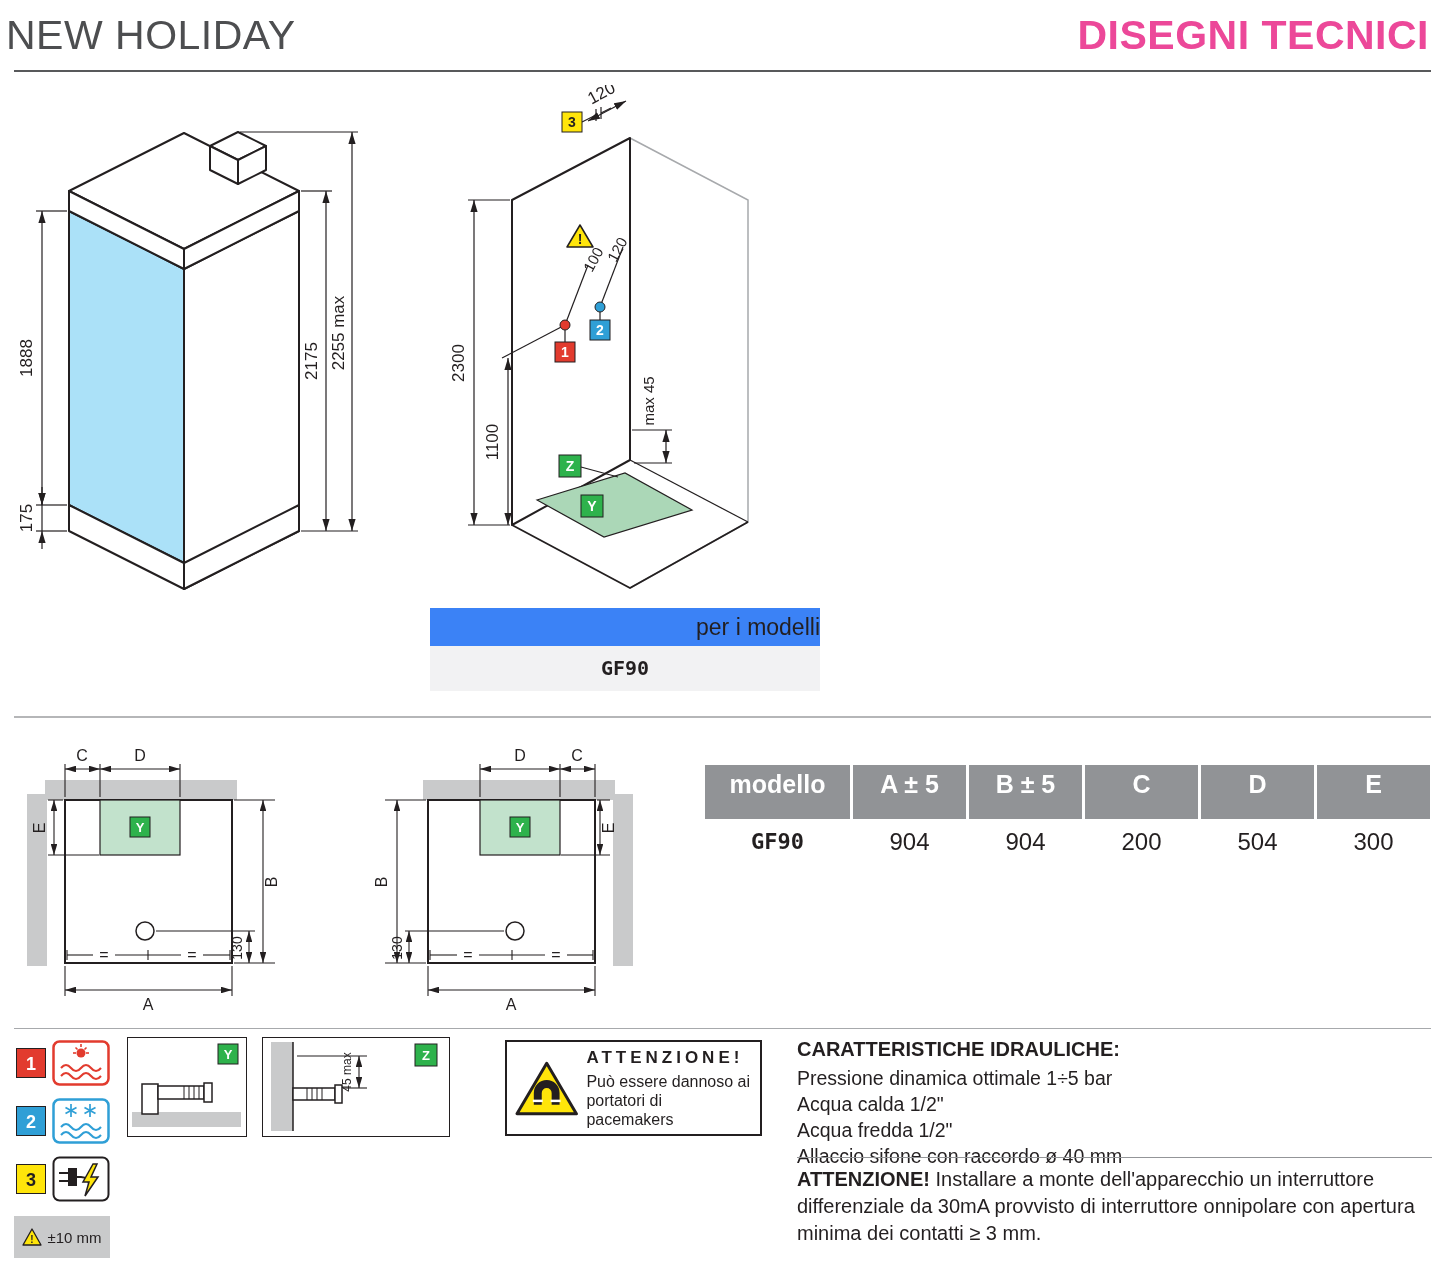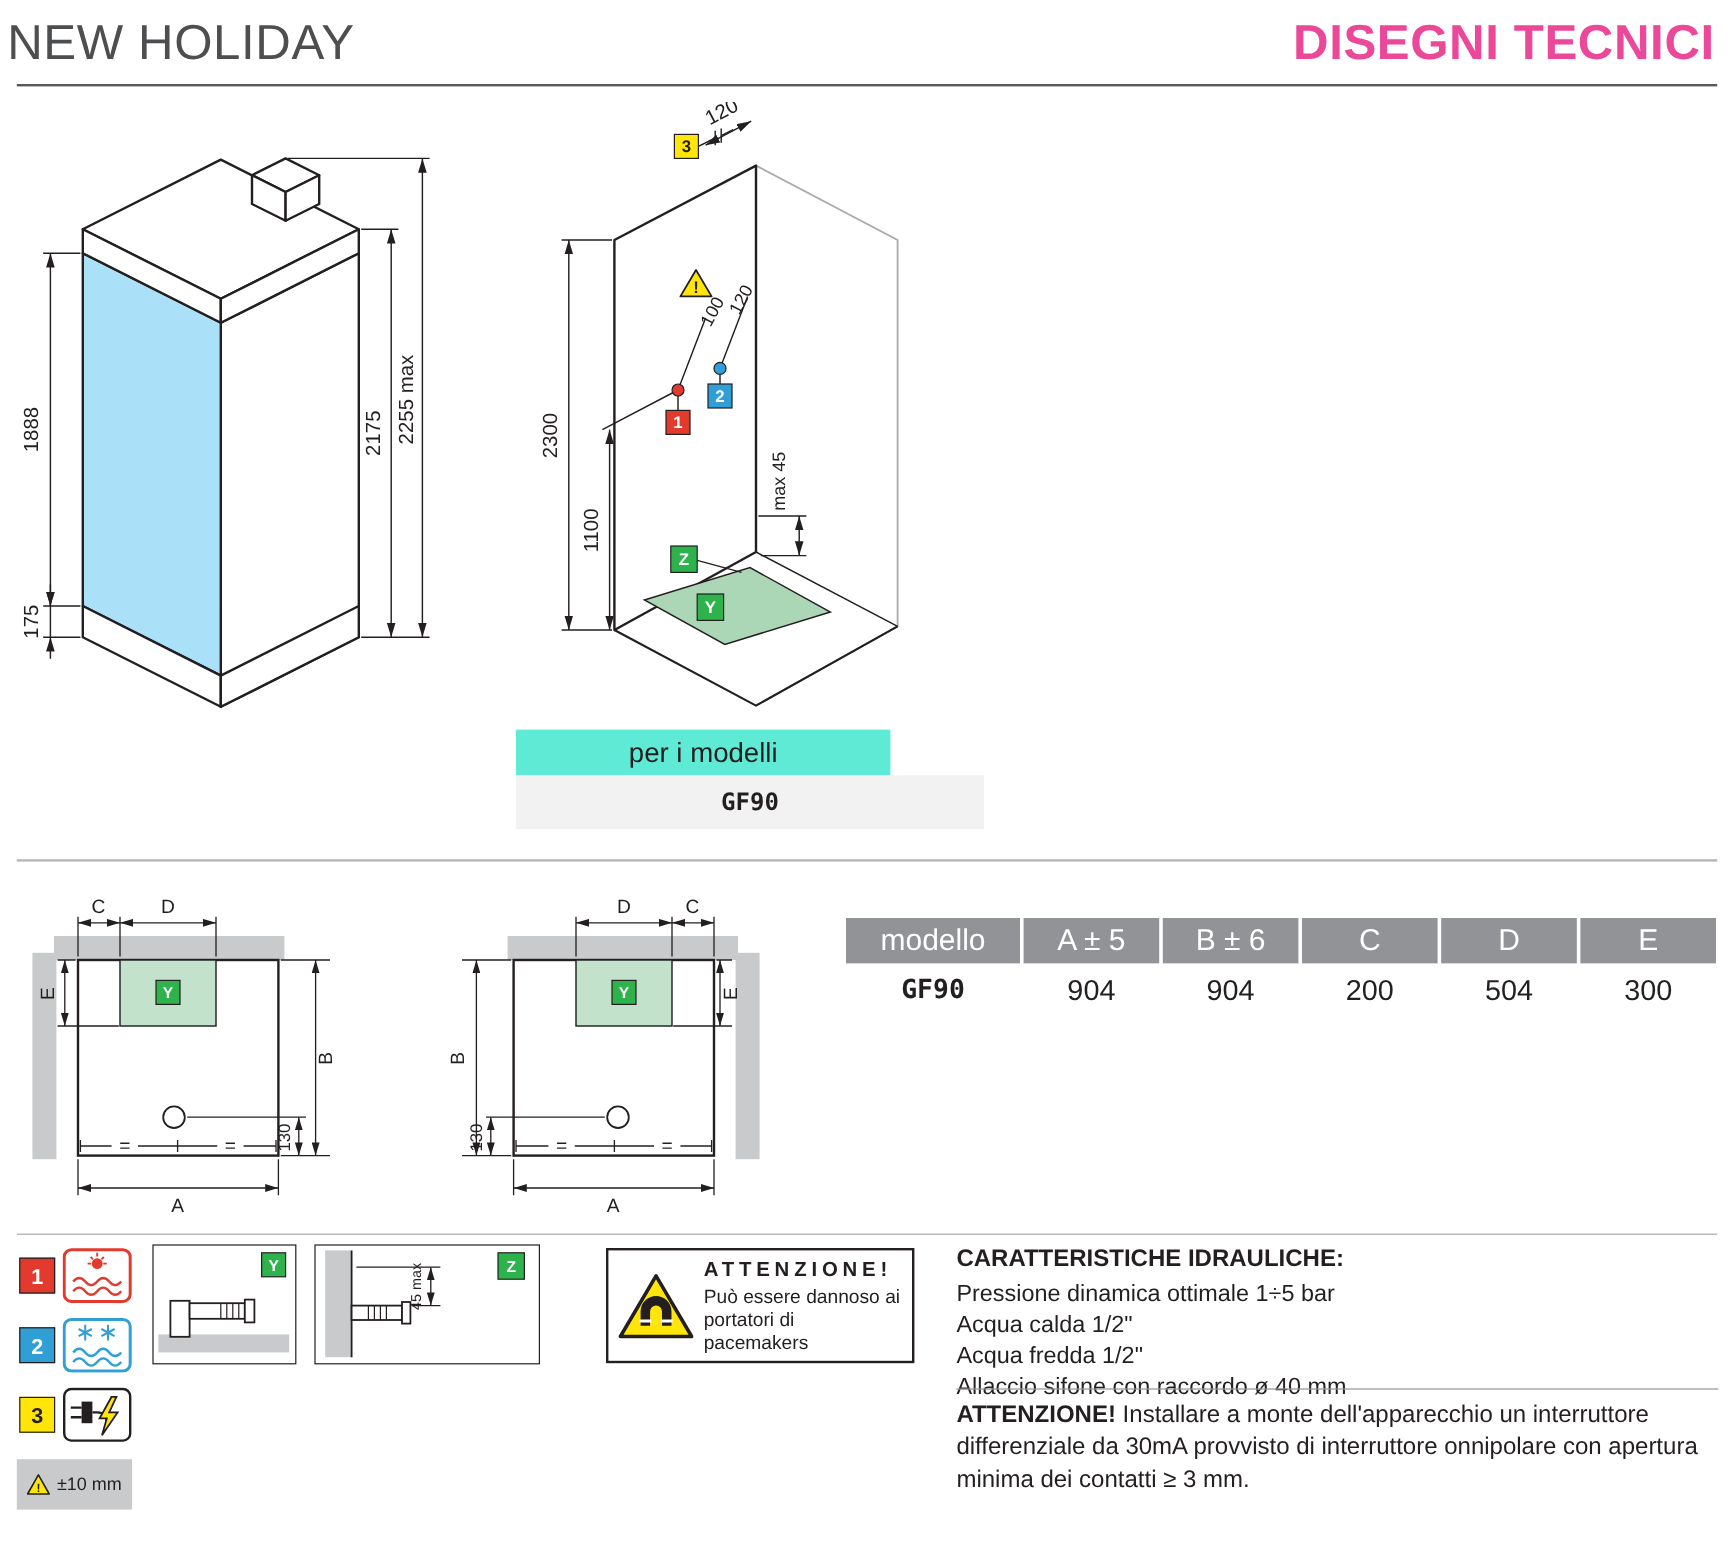--- a/index.html
+++ b/index.html
@@ -6,27 +6,27 @@
   body{font-family:"Liberation Sans",sans-serif;background:#fff;color:#231f20}
   .page{position:relative;width:1445px;height:1284px;background:#fff;overflow:hidden}
   .abs{position:absolute}
   .hdr-title{position:absolute;left:6px;top:12px;font-size:41px;color:#4d4e50;letter-spacing:.5px}
   .hdr-sub{position:absolute;right:16px;top:12px;font-size:41px;font-weight:bold;color:#ec4899;letter-spacing:.5px}
   .rule{position:absolute;background:#b5b6b8}
   .rule.hdr{left:14px;top:70px;width:1417px;height:2px;background:#58595b}
   .rule.mid{left:14px;top:716px;width:1417px;height:2px}
   .rule.foot{left:14px;top:1028px;width:1417px;height:1px;background:#a7a9ac}
   .rule.note{left:797px;top:1157px;width:635px;height:1px;background:#939598}
-  .bar-caption{position:absolute;left:430px;top:608px;width:312px;height:38px;background:#5eead4;
-    text-align:center;line-height:38px;font-size:23px;color:#231f20}
+  .bar-caption{position:absolute;left:430px;top:608px;width:390px;height:38px;background:#3b82f6;
+    text-align:right;line-height:38px;font-size:23px;color:#231f20}
   .bar-model{position:absolute;left:430px;top:646px;width:390px;height:45px;background:#f2f2f3;
     text-align:center;line-height:45px;font-size:20px;font-weight:bold;font-family:"DejaVu Sans Mono",monospace}
   .spec-table{position:absolute;left:705px;top:765px;width:725px}
   .tgrid{display:grid;grid-template-columns:145px 113px 113px 113px 113px 113px;gap:3px}
-  .th{background:#919396;color:#fff;height:38px;line-height:38px;text-align:center;font-size:25px;font-weight:normal}
+  .th{background:#919396;color:#fff;height:54px;line-height:38px;text-align:center;font-size:25px;font-weight:bold}
   .td{background:#fff;height:46px;line-height:46px;text-align:center;font-size:24px;color:#231f20}
   .td.model{font-weight:bold;font-family:"DejaVu Sans Mono",monospace;font-size:22px}
   .legend-badge{position:absolute;width:30px;height:30px;line-height:30px;text-align:center;
     font-weight:bold;font-size:18px;color:#fff;border:1px solid #231f20}
   .legend-badge.red{background:#e23b2e}
   .legend-badge.blue{background:#2f9fd6}
   .legend-badge.yellow{background:#ffe50a;color:#231f20}
   .tolerance-box{position:absolute;left:14px;top:1216px;width:96px;height:42px;background:#c9cacb;
     display:flex;align-items:center;justify-content:center;gap:5px;font-size:15px}
   .detail-box{position:absolute;border:1.5px solid #231f20;background:#fff}
@@ -242,21 +242,21 @@
       <text x="123" y="222">=</text>
       <text x="211" y="222">=</text>
       <text x="166" y="272">A</text>
     </g>
   </svg>
 
   <div class="spec-table">
     <div class="tgrid">
       <div class="th">modello</div>
       <div class="th">A ± 5</div>
-      <div class="th">B ± 6</div>
+      <div class="th">B ± 5</div>
       <div class="th">C</div>
       <div class="th">D</div>
       <div class="th">E</div>
     </div>
     <div class="tgrid">
       <div class="td model">GF90</div>
       <div class="td">904</div>
       <div class="td">904</div>
       <div class="td">200</div>
       <div class="td">504</div>

